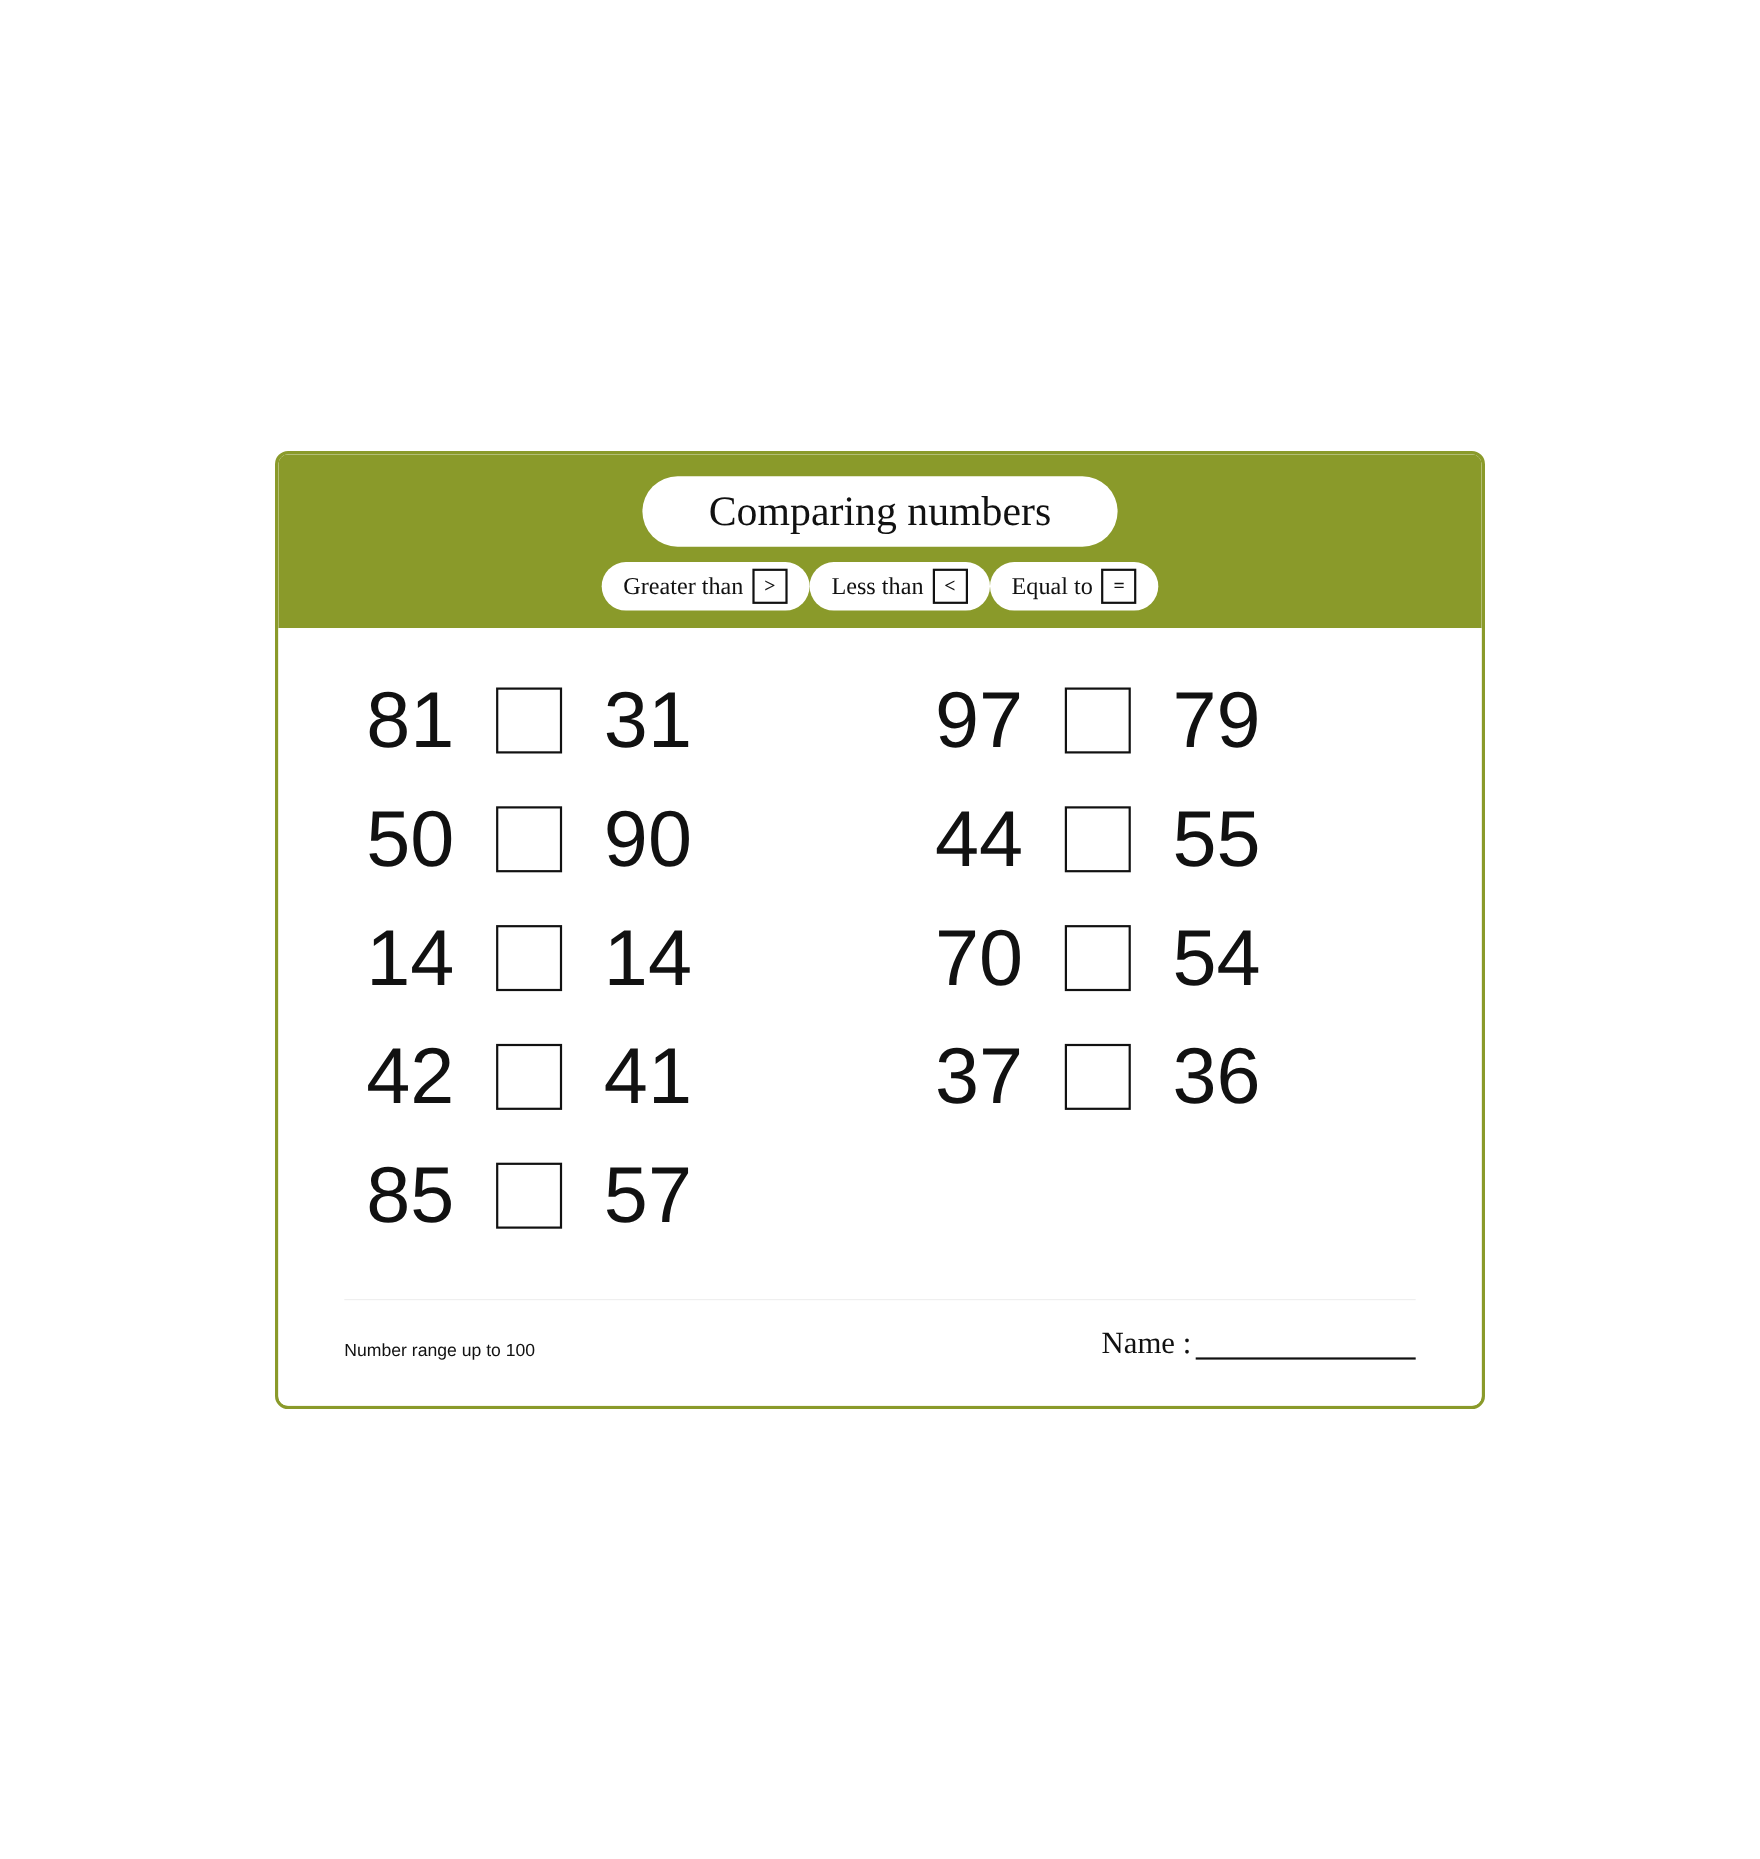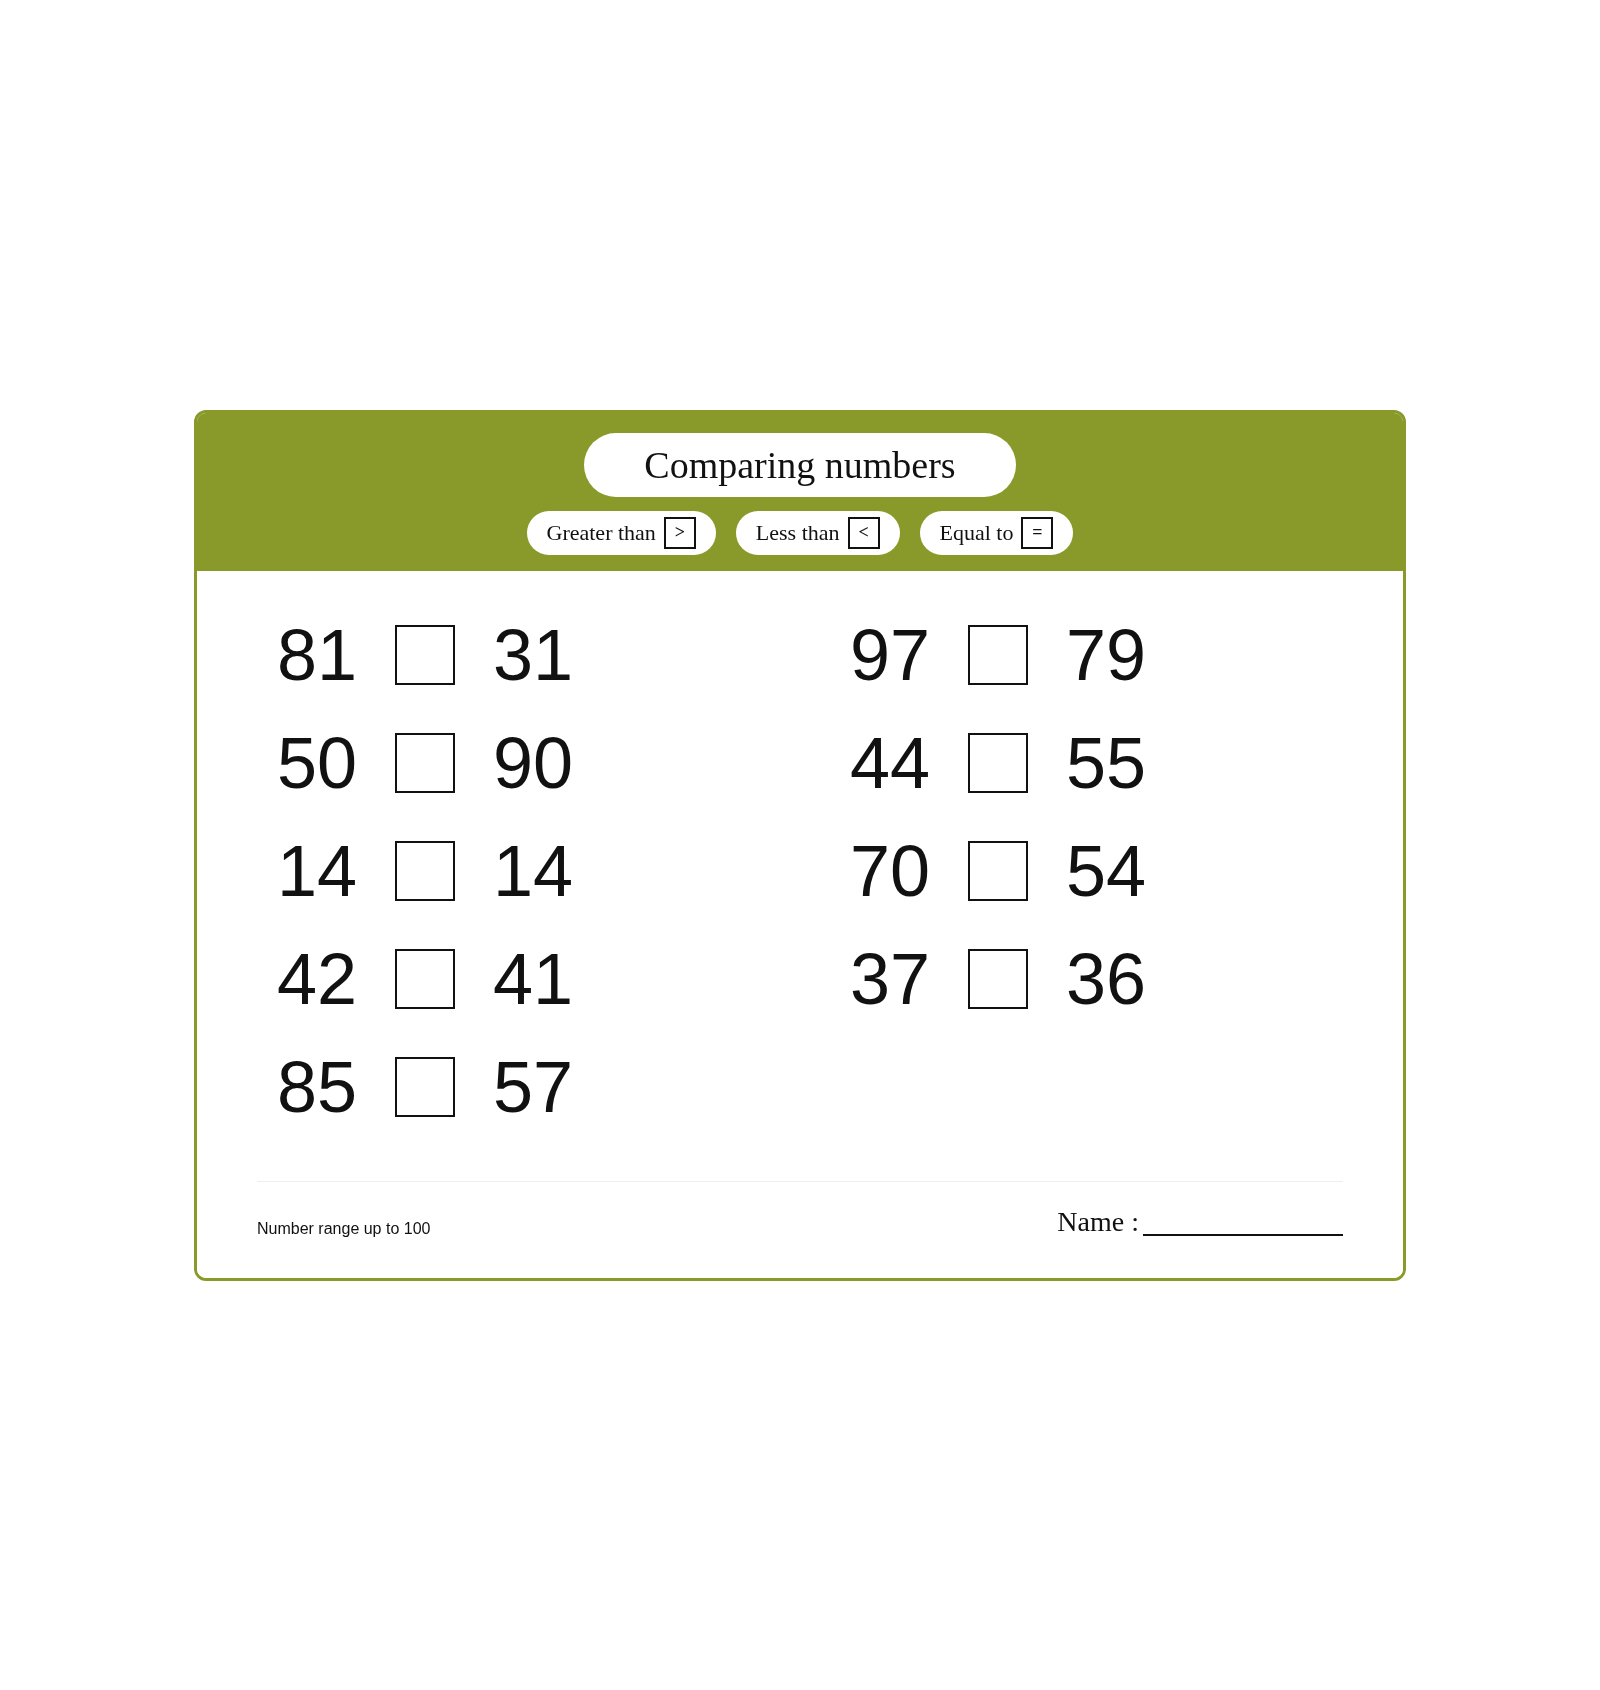--- a/index.html
+++ b/index.html
@@ -12,21 +12,21 @@
       background: #fff;
       font-family: 'Georgia', serif;
       display: flex;
       justify-content: center;
       align-items: center;
       min-height: 100vh;
       padding: 20px;
     }
 
     .worksheet {
-      width: 1212px;
+      width: 1100px;
       background: #fff;
       border: 3px solid #8a9a2a;
       border-radius: 12px;
       overflow: hidden;
     }
 
     .header {
       background: #8a9a2a;
       padding: 20px 30px 16px;
       display: flex;
@@ -43,21 +43,20 @@
 
     .title-text {
       font-size: 38px;
       font-family: 'Georgia', serif;
       color: #111;
       font-weight: normal;
     }
 
     .legend-row {
       display: flex;
-      gap: 20px;
       align-items: center;
       justify-content: space-between;
     }
 
     .legend-item {
       background: #fff;
       border-radius: 40px;
       padding: 6px 20px;
       display: flex;
       align-items: center;

